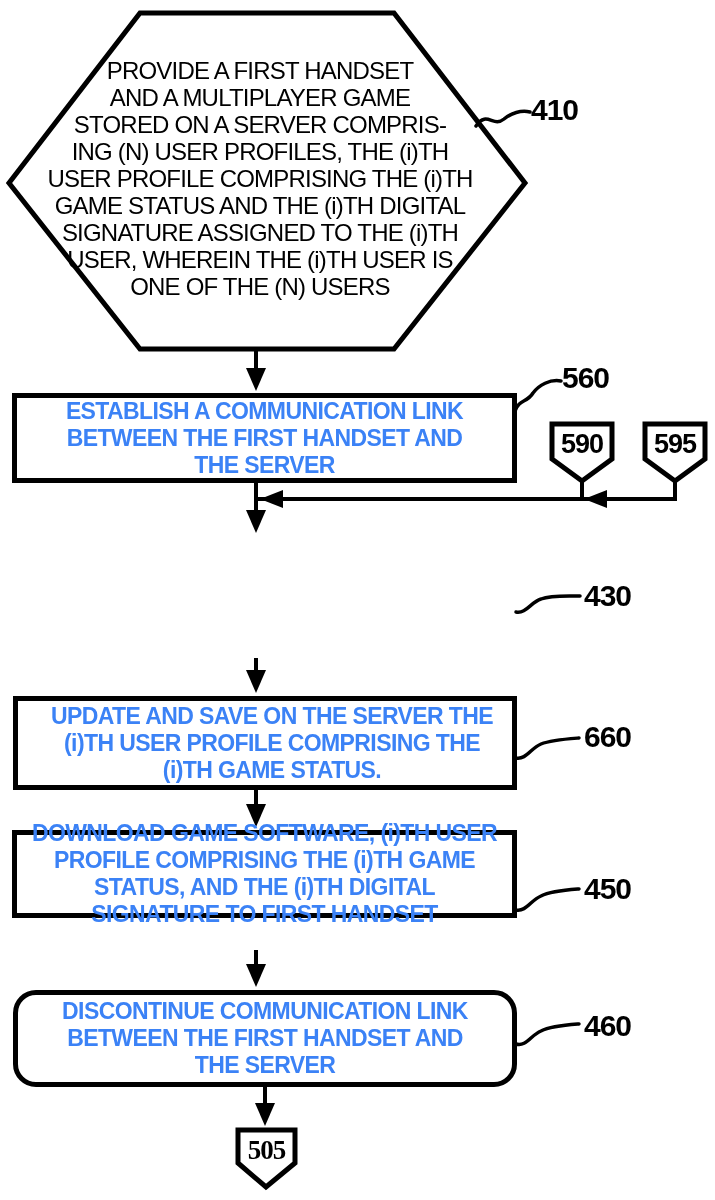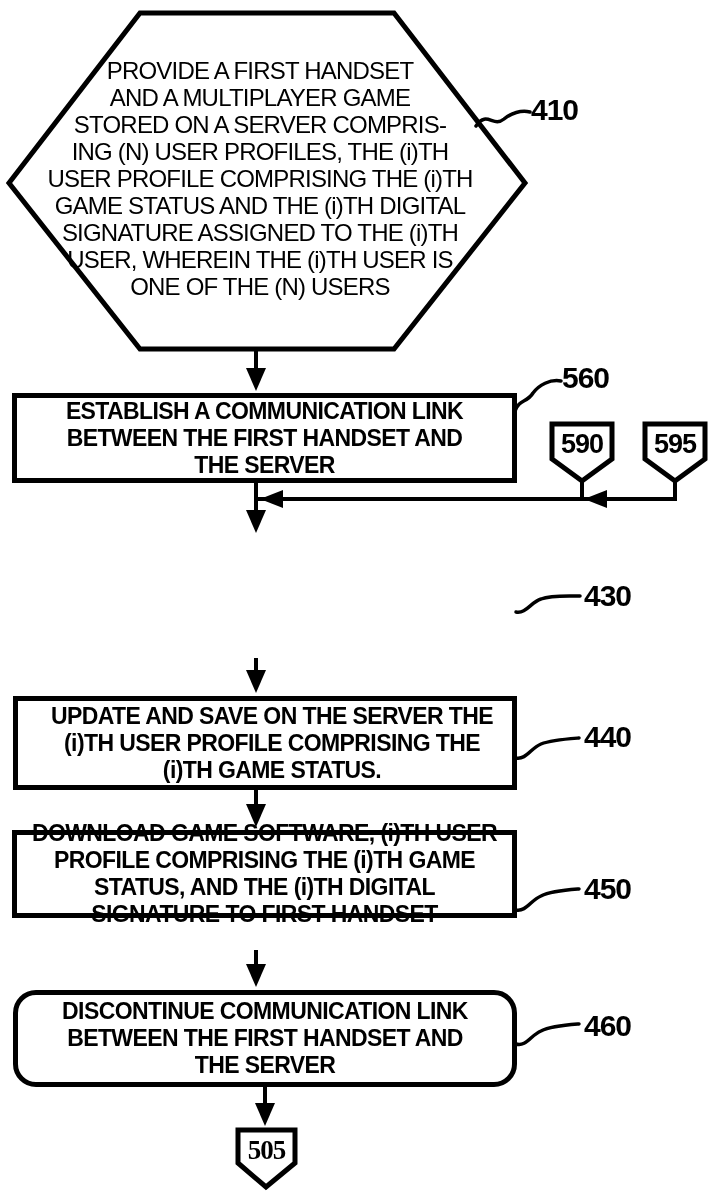--- a/index.html
+++ b/index.html
@@ -10,21 +10,21 @@
   .layer{position:absolute;left:0;top:0;width:715px;height:1200px;}
   .step-text{
     position:absolute;display:flex;align-items:center;justify-content:center;
     text-align:center;white-space:pre-line;font-weight:normal;
     font-size:23px;line-height:27px;letter-spacing:-0.6px;color:#000;
   }
   .box{
     position:absolute;border:5px solid #000;box-sizing:border-box;background:#fff;
     display:flex;align-items:center;justify-content:center;text-align:center;
     white-space:pre-line;font-weight:bold;font-size:23px;line-height:27px;
-    letter-spacing:-0.6px;color:#000000;
+    letter-spacing:-0.6px;color:#3b82f6;
   }
   .hex-text{
     position:absolute;left:15px;top:48px;width:490px;height:260px;
     font-size:24px;line-height:27px;letter-spacing:-0.8px;
   }
   .refnum{
     position:absolute;font-weight:bold;font-size:30px;letter-spacing:-1px;color:#000;
   }
   .flagnum{
     position:absolute;font-weight:bold;font-size:27px;letter-spacing:-1px;color:#000;
@@ -102,21 +102,21 @@
 STATUS, AND THE (i)TH DIGITAL
 SIGNATURE TO FIRST HANDSET</div>
 
   <div class="box" style="left:13px;top:990px;width:504px;height:97px;border-radius:23px;">DISCONTINUE COMMUNICATION LINK
 BETWEEN THE FIRST HANDSET AND
 THE SERVER</div>
 
   <div class="refnum" style="left:531px;top:93px;">410</div>
   <div class="refnum" style="left:562px;top:361px;">560</div>
   <div class="refnum" style="left:584px;top:579px;">430</div>
-  <div class="refnum" style="left:584px;top:720px;">440</div>
+  <div class="refnum" style="left:584px;top:720px;">660</div>
   <div class="refnum" style="left:584px;top:872px;">450</div>
   <div class="refnum" style="left:584px;top:1009px;">460</div>
 
   <div class="flagnum" style="left:552px;top:429px;width:60px;">590</div>
   <div class="flagnum" style="left:645px;top:429px;width:60px;">595</div>
   <div class="flagnum" style="left:238px;top:1135px;width:57px;font-family:Liberation Serif, serif;">505</div>
 
 </div>
 
 </body></html>

